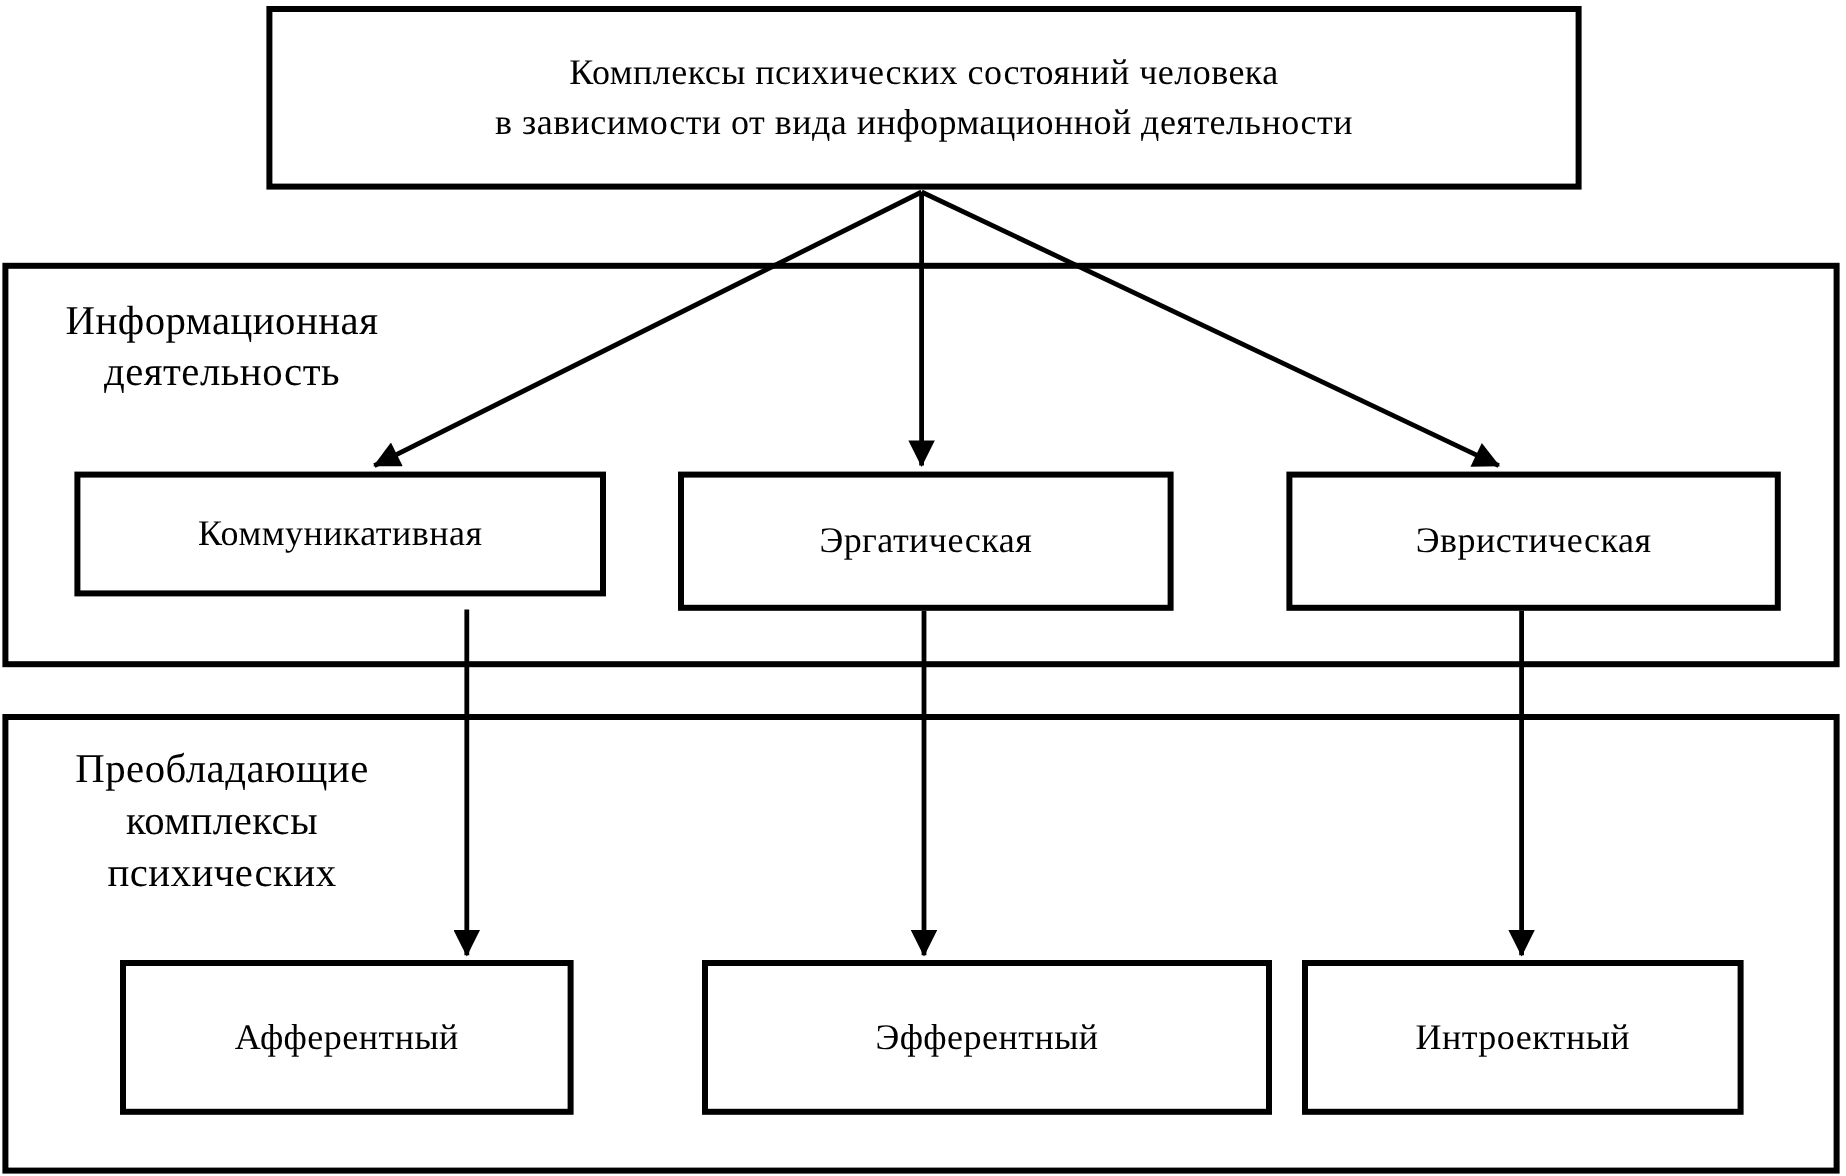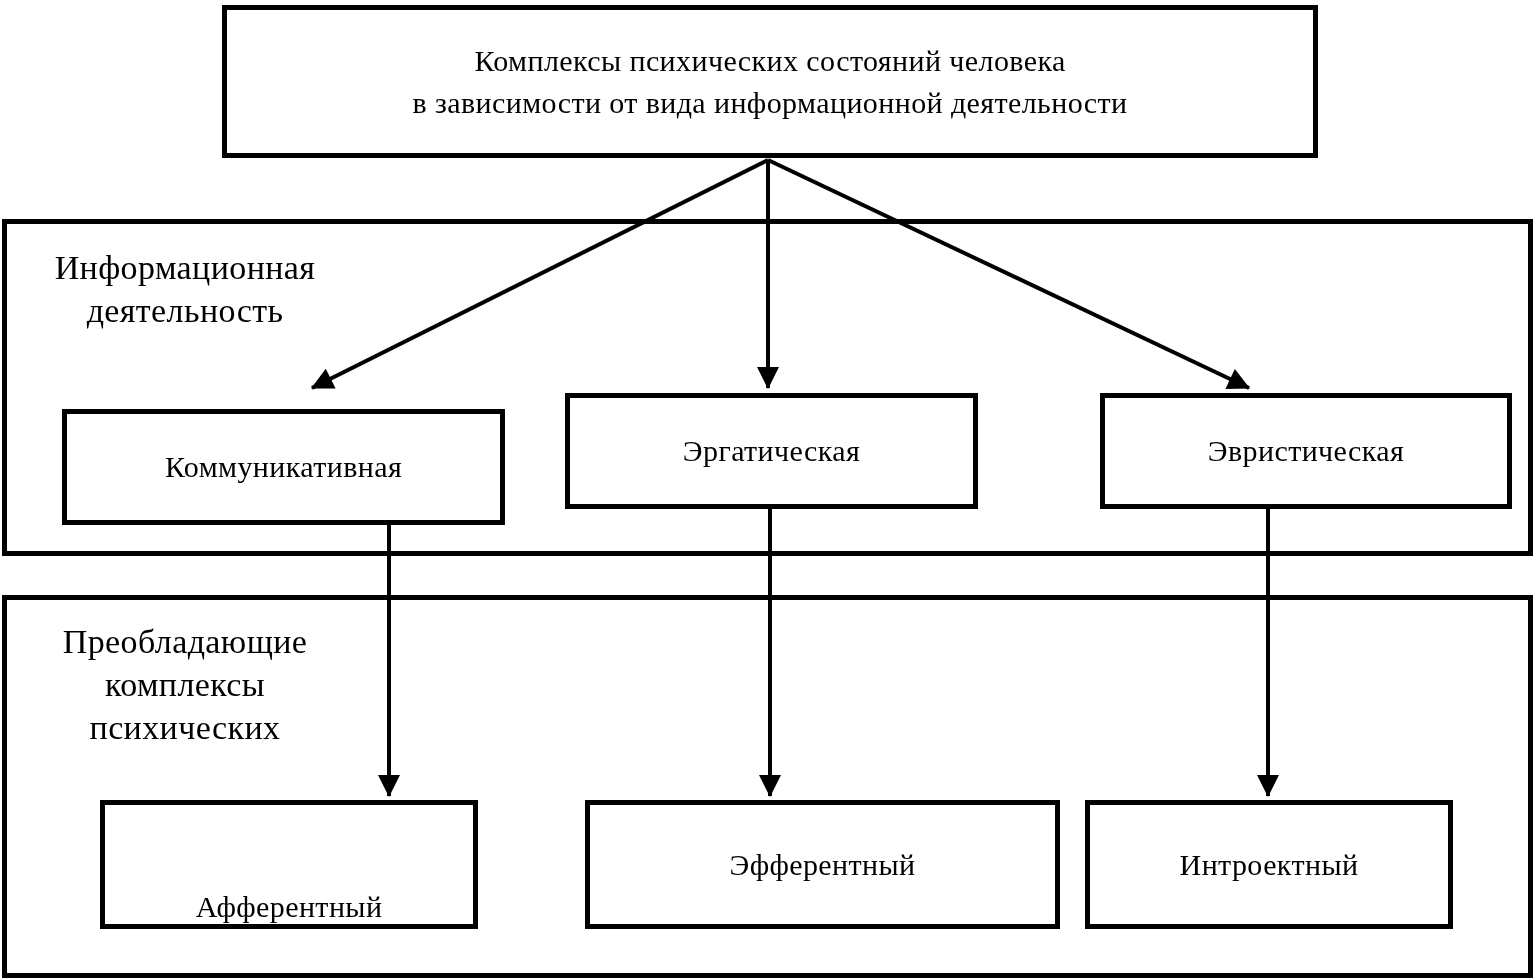--- a/index.html
+++ b/index.html
@@ -61,25 +61,25 @@
     letter-spacing: 0.4px;
     line-height: 43px;
   }
   .side-label span { display: block; }
   .label-info { left: 20px; top: 246px; width: 330px; }
   .label-prevail { left: 20px; top: 620px; width: 330px; }
 
   .section-info    { left: 2px; top: 219px; width: 1531px; height: 337px; }
   .section-prevail { left: 2px; top: 595px; width: 1531px; height: 383px; }
 
-  .box-communicative { left: 62px;  top: 393px; width: 443px; height: 116px; margin-top: 16px; }
+  .box-communicative { left: 62px;  top: 393px; width: 443px; height: 104px; }
   .box-ergatic       { left: 565px; top: 393px; width: 413px; height: 116px; text-align: right; }
-  .box-heuristic     { left: 1100px; top: 393px; width: 412px; height: 116px; }
+  .box-heuristic     { left: 1072px; top: 393px; width: 412px; height: 116px; }
 
-  .box-afferent  { left: 100px;  top: 800px; width: 378px; height: 129px; align-items: flex-end; }
+  .box-afferent  { left: 100px;  top: 800px; width: 378px; height: 129px; }
   .box-efferent  { left: 585px;  top: 800px; width: 475px; height: 129px; }
   .box-introject { left: 1085px; top: 800px; width: 368px; height: 129px; }
 
   line { stroke: #000000; stroke-width: 4px; }
 </style>
 </head>
 <body>
 
 <div class="stage">
 

